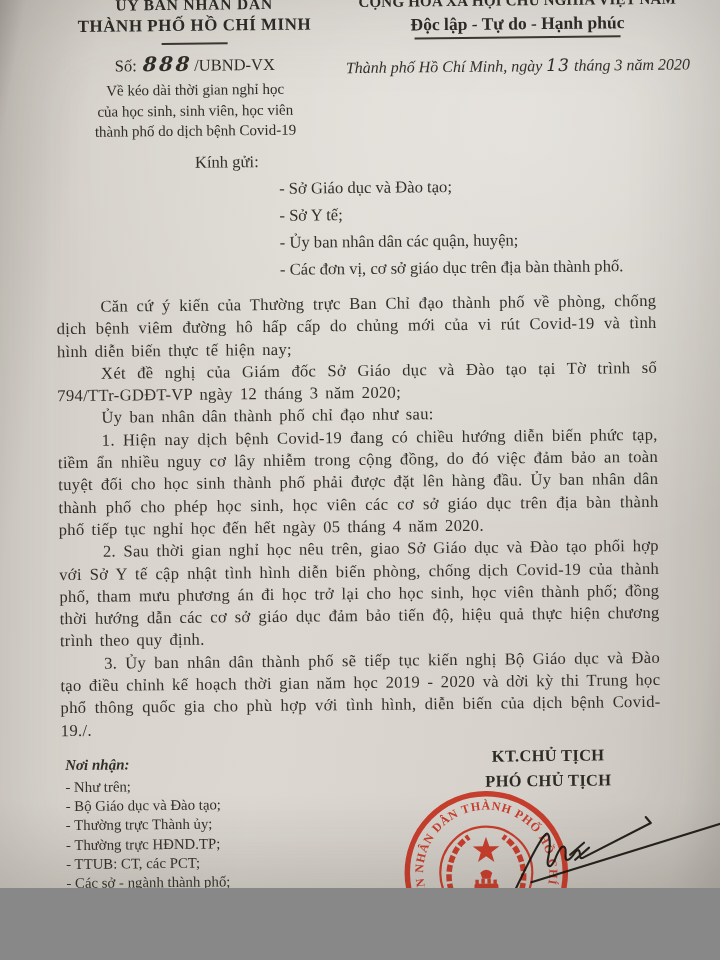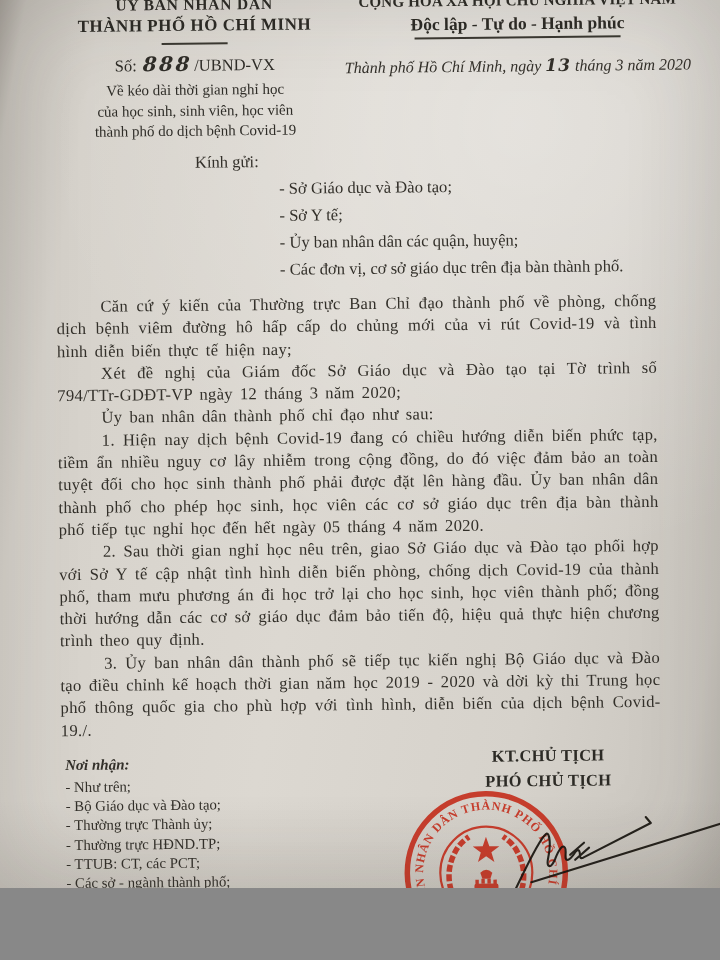--- a/index.html
+++ b/index.html
@@ -26,21 +26,21 @@
   .so-line{font-size:16.5px;color:#2f2d28;}
   .hand{font-family:"DejaVu Serif",serif;font-style:italic;font-weight:700;}
   .so-num{font-size:20px;letter-spacing:2.5px;transform:skewX(-4deg);display:inline-block;margin:0 2px;}
   .subject{font-size:15px;line-height:20.5px;margin-top:4px;color:#2f2d28;}
 
   .hdr-right{position:absolute;top:-7px;left:332px;width:380px;text-align:center;}
   .nat1{font-weight:bold;font-size:15px;letter-spacing:0.2px;color:#2c2a25;line-height:19px;}
   .nat2{font-weight:bold;font-size:17.5px;margin-top:3px;color:#2c2a25;line-height:21px;}
   .rule2{width:206px;height:1.5px;background:#3a3831;margin:2px auto 0;}
   .date-line{font-style:italic;font-size:16px;margin-top:17px;white-space:nowrap;}
-  .date-day{font-size:17px;font-weight:700;letter-spacing:1px;}
+  .date-day{font-size:17px;font-weight:400;letter-spacing:1px;}
 
   
   .body-block{position:absolute;top:147px;left:58px;width:600px;font-size:16.6px;}
   .kinh-gui{margin-left:140px;line-height:27px;}
   .recipients div{margin-left:224px;line-height:27px;}
   .paras{margin-top:11px;}
   .paras p{margin:0;text-indent:44px;line-height:22.3px;text-align:justify;
            word-spacing:2.6px;letter-spacing:0.3px;}
 
   

